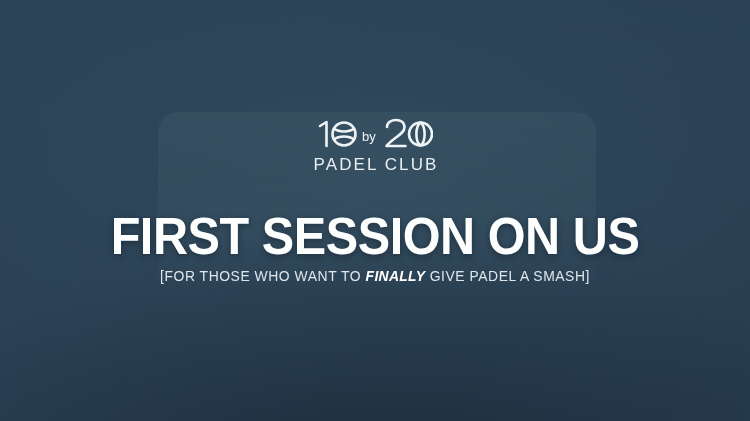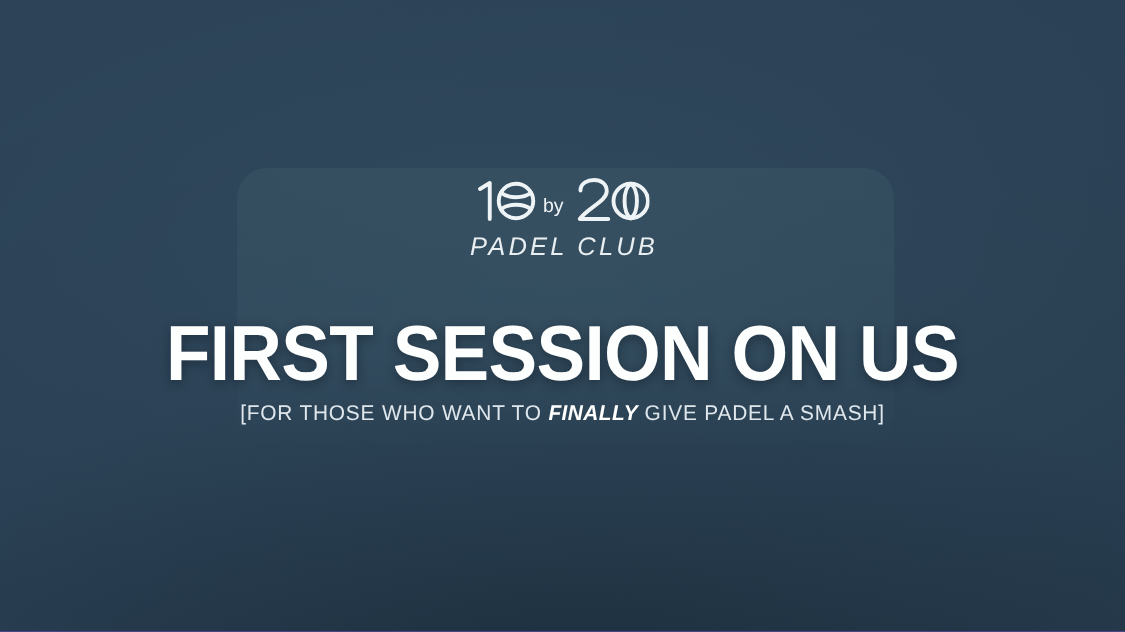--- a/index.html
+++ b/index.html
@@ -5,21 +5,21 @@
   html, body {
     margin: 0;
     padding: 0;
     background: #22394b;
   }
   #stage {
     position: relative;
     width: 750px;
     height: 421px;
     overflow: hidden;
-    background: #8b5cf6;
+    background: #a16207;
     font-family: "Liberation Sans", sans-serif;
     -webkit-font-smoothing: antialiased;
   }
   
   #bg-vignette {
     position: absolute;
     inset: 0;
     background:
       radial-gradient(120% 95% at 50% 42%, rgba(62,92,110,0.30) 0%, rgba(62,92,110,0.10) 42%, rgba(0,0,0,0.00) 68%),
       radial-gradient(90% 70% at 50% 105%, rgba(15,28,38,0.42) 0%, rgba(15,28,38,0.00) 70%),
@@ -56,21 +56,20 @@
   }
   #logo-wordmark {
     display: block;
     margin: 5px auto 0;
     font-size: 17px;
     letter-spacing: 2.1px;
     color: #e9eef1;
     font-weight: 400;
     line-height: 1;
     text-indent: 2px;
-    font-style: italic;
   }
 
   
   #headline {
     position: absolute;
     left: 0;
     right: 0;
     top: 210px;
     text-align: center;
     font-size: 52px;

